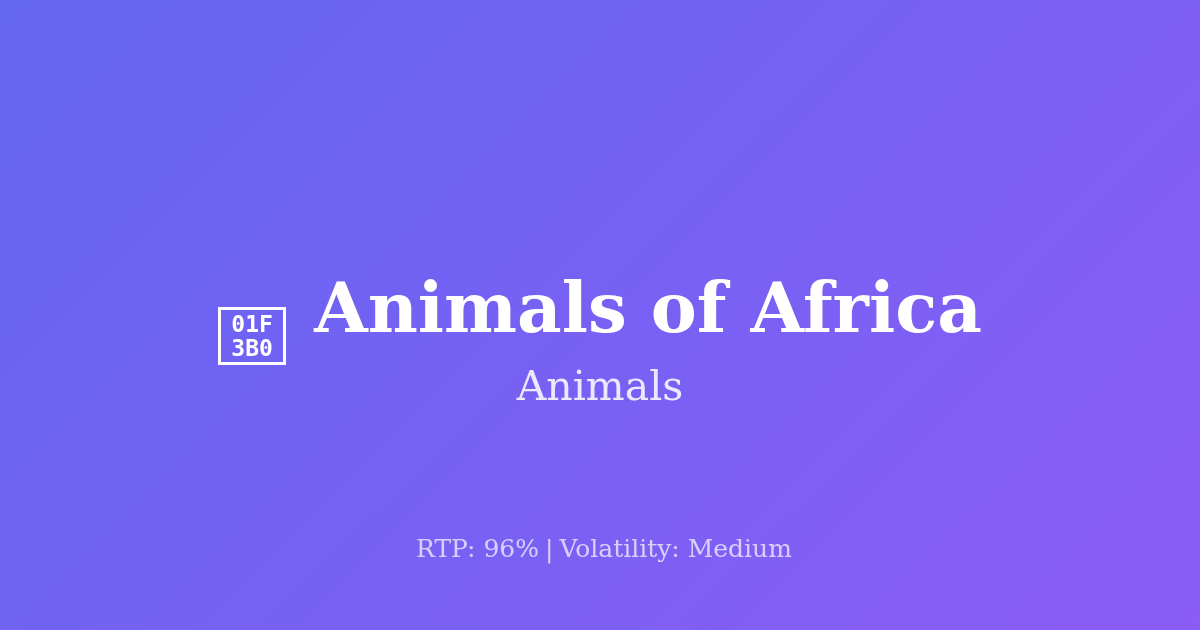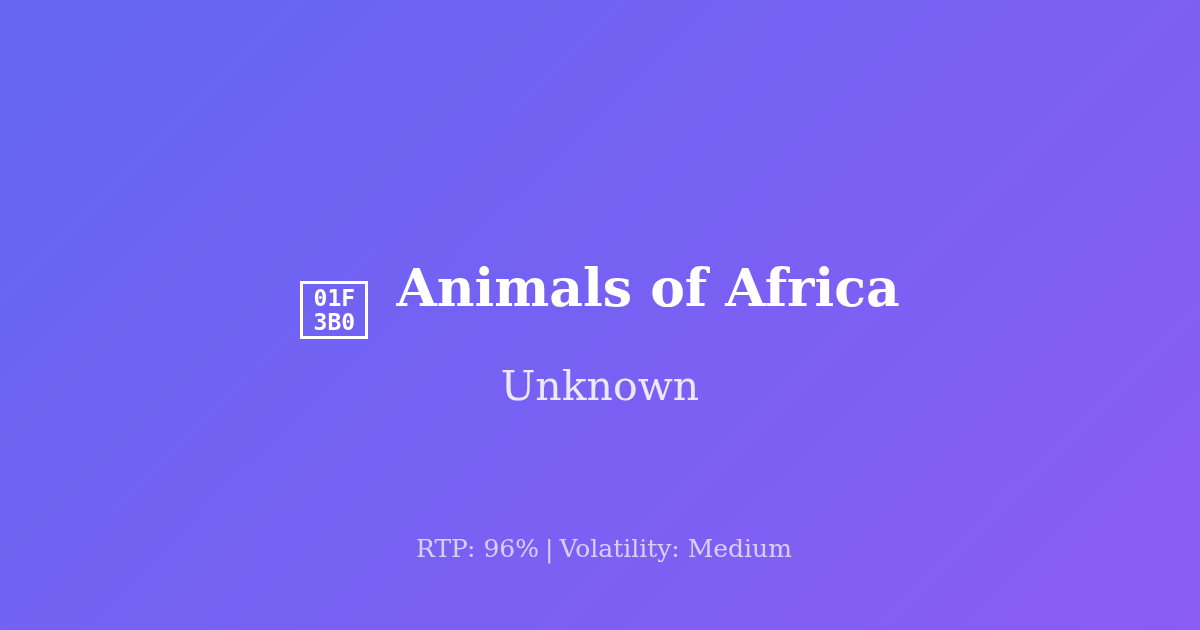--- a/index.html
+++ b/index.html
@@ -74,21 +74,21 @@
     top: 0;
   }
 
   .tofu span {
     display: block;
   }
 
   .game-title {
     font-family: "DejaVu Serif", "Liberation Serif", serif;
     font-weight: 700;
-    font-size: 52px;
+    font-size: 69px;
     line-height: 1;
     color: #FFFFFF;
     letter-spacing: 0px;
     white-space: nowrap;
   }
 
   
   .provider {
     position: absolute;
     top: 363px;
@@ -132,19 +132,19 @@
     <span class="game-icon">
       <span class="tofu">
         <span>01F</span>
         <span>3B0</span>
       </span>
     </span>
 
     <h1 class="game-title">Animals of Africa</h1>
   </div>
 
-  <div class="provider">Unknown</div>
+  <div class="provider">Animals</div>
 
   <div class="meta">
     <span>RTP: 96%</span><span class="sep">|</span><span>Volatility: Medium</span>
   </div>
 
 </div>
 
 </body></html>

